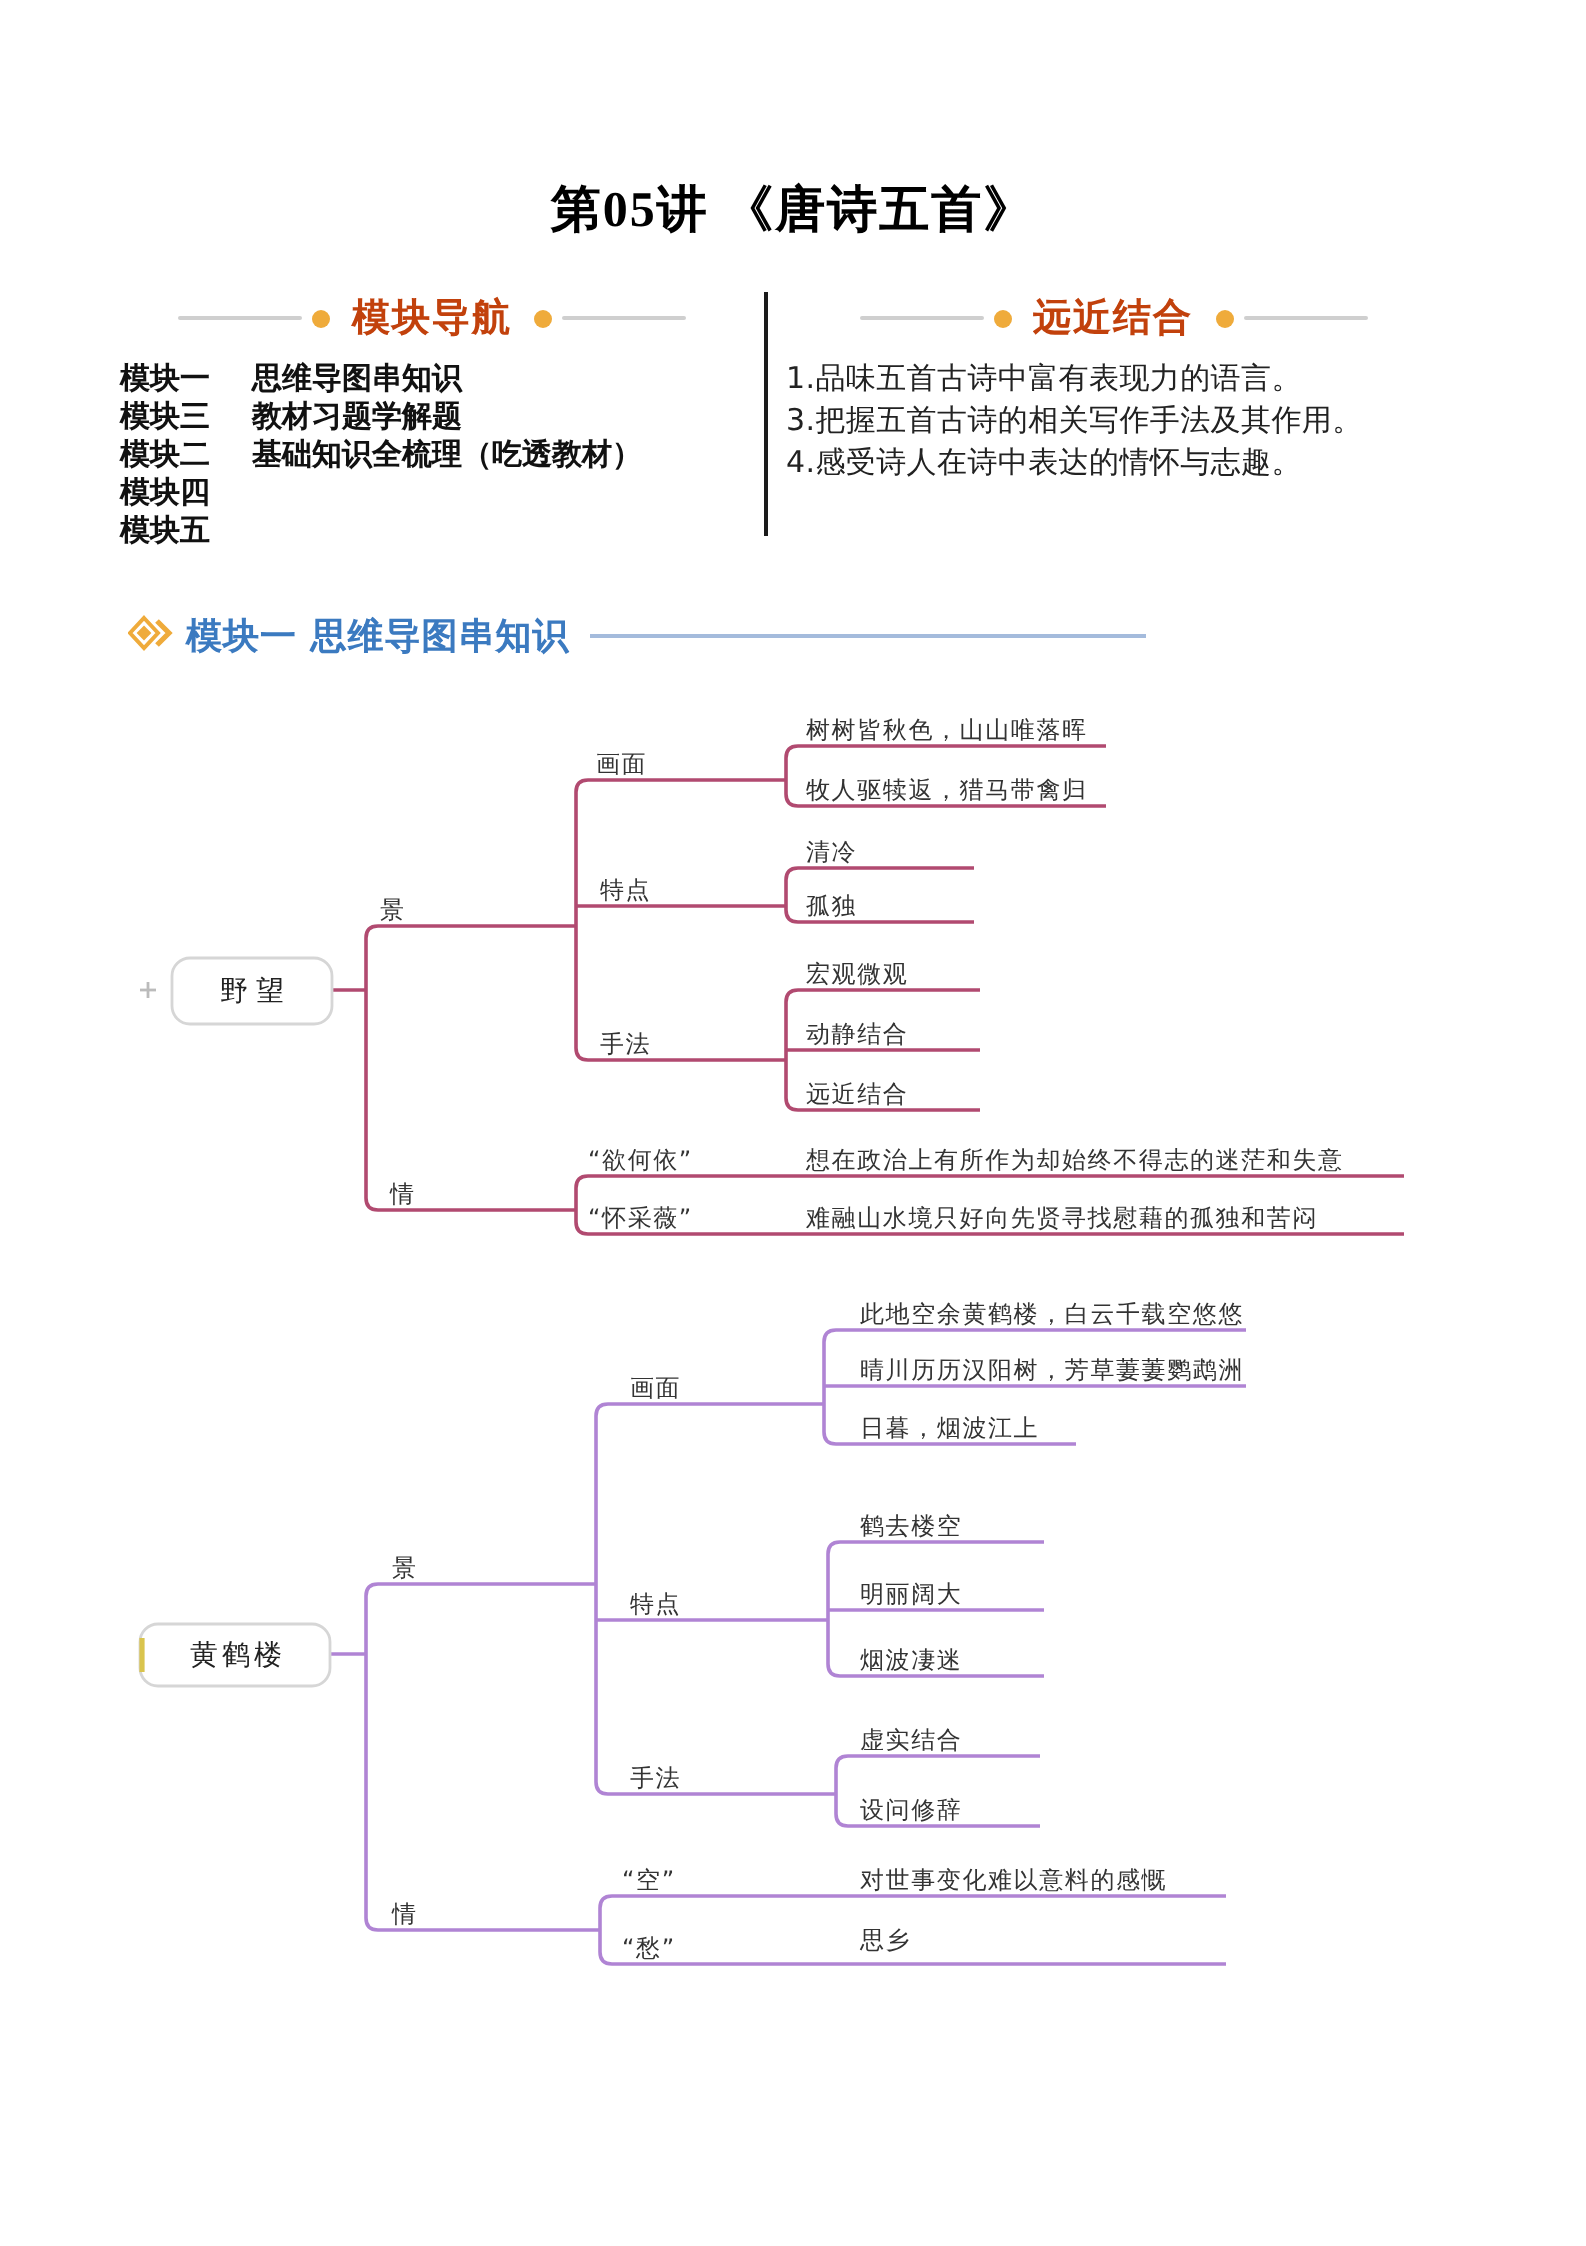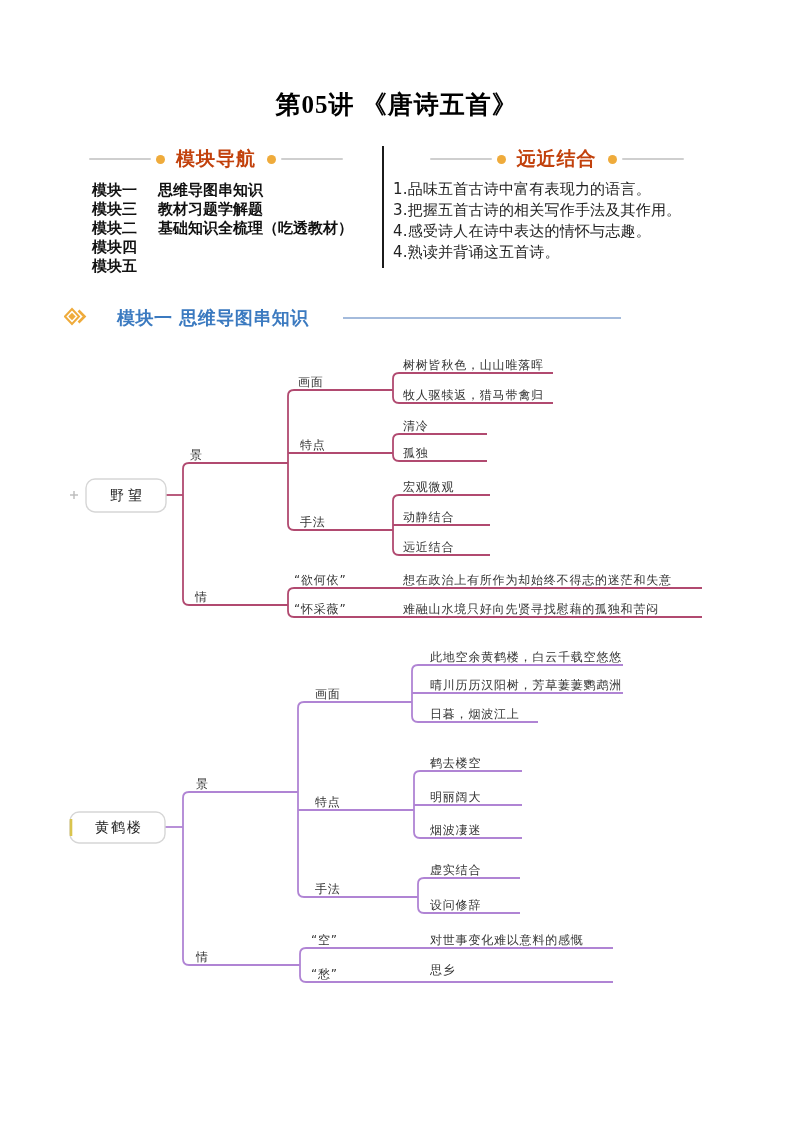--- a/index.html
+++ b/index.html
@@ -21,33 +21,33 @@
   .hdr-row { display:flex; align-items:center; justify-content:center; gap:5px; }
   .hdr-line { height:2px; width:62px; background:#cfcfcf; border-radius:1px; }
   .hdr-dot { width:9px; height:9px; border-radius:50%; background:#efab3b; flex:none; }
   .hdr-text { font-size:19px; font-weight:700; color:#c2410c; letter-spacing:1px; padding:0 6px; white-space:nowrap; }
 
   .nav-box { position:absolute; left:60px; top:146px; width:312px; }
   .nav-list { margin-top:9px; }
   .nav-row {
     display:flex; line-height:19px;
     font-family:"Liberation Serif","DejaVu Serif",serif;
-    font-weight:700; font-size:15px; color:#111; white-space:nowrap;margin-left:32px;
+    font-weight:700; font-size:15px; color:#111; white-space:nowrap;
   }
   .nav-label { width:66px; flex:none; }
   .nav-desc { flex:1; }
 
   .obj-box { position:absolute; left:393px; top:146px; width:327px; }
   .obj-list { margin-top:7px; }
   .obj-item { font-size:15px; line-height:21px; color:#222; letter-spacing:0.2px; white-space:nowrap; }
 
   .col-divider { position:absolute; left:382px; top:146px; width:2px; height:122px; background:#1b1b1b; }
 
   
-  .section-head { position:absolute; left:64px; top:306px; display:flex; align-items:center;gap:24px; }
+  .section-head { position:absolute; left:64px; top:306px; display:flex; align-items:center; }
   .section-icon { margin-right:5px; flex:none; }
   .section-title { font-size:18px; font-weight:700; color:#3b7ac0; letter-spacing:0.5px; white-space:nowrap; }
   .section-rule { width:278px; height:2px; background:#a4bbdc; margin-left:10px; flex:none; }
 
   
   .mindmap-canvas { position:absolute; left:0; top:0; }
   .mm-line { fill:none; stroke-width:1.8; }
   .mm-root-rect { fill:#ffffff; stroke:#d6d6d6; stroke-width:1.4; }
   .mm-handle { stroke:#bbbbbb; stroke-width:1.4; }
   .mm-tick { stroke:#d9c44d; stroke-width:2.6; }
@@ -172,21 +172,20 @@
     <span class="hdr-line"></span>
     <span class="hdr-dot"></span>
     <span class="hdr-text">远近结合</span>
     <span class="hdr-dot"></span>
     <span class="hdr-line"></span>
   </div>
   <div class="obj-list">
     <div class="obj-item">1.品味五首古诗中富有表现力的语言。</div>
     <div class="obj-item">3.把握五首古诗的相关写作手法及其作用。</div>
     <div class="obj-item">4.感受诗人在诗中表达的情怀与志趣。</div>
-    <div class="obj-item">4.熟读并背诵这五首诗。</div>
   </div>
 </div>
 
 <div class="section-head">
   <span class="section-icon">
     <svg width="24" height="19" viewBox="0 0 24 19">
       <path d="M8,2 L15,9.5 L8,17 L1,9.5 Z" fill="none" stroke="#efab3b" stroke-width="2"></path>
       <path d="M8,5.8 L11.7,9.5 L8,13.2 L4.3,9.5 Z" fill="#efab3b"></path>
       <path d="M14.5,3.5 L20.5,9.5 L14.5,15.5" fill="none" stroke="#efab3b" stroke-width="2.6"></path>
     </svg>

